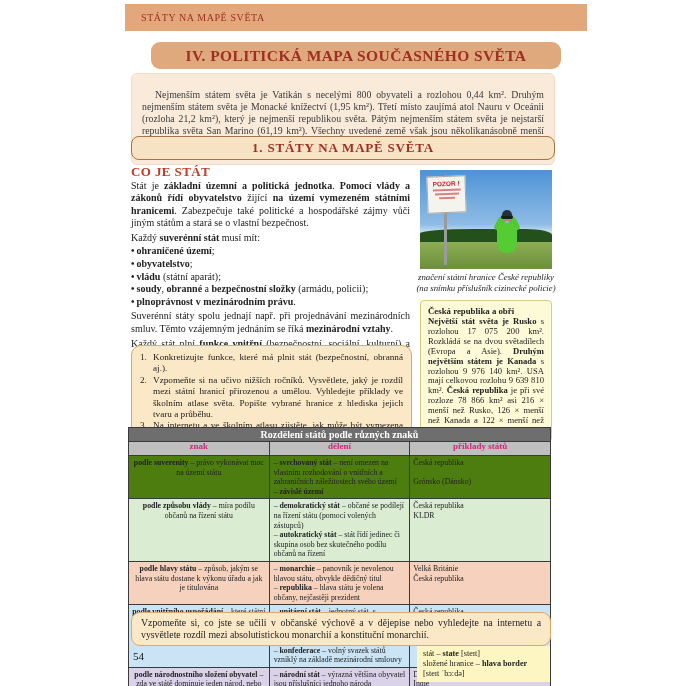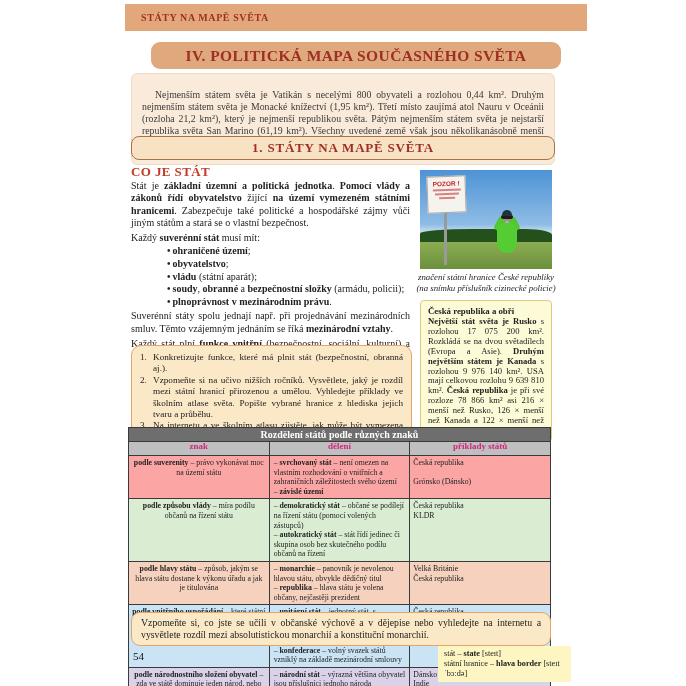--- a/index.html
+++ b/index.html
@@ -9,36 +9,36 @@
     --table-title-bg:#6E6E6E; --table-header-bg:#BFBFBF; --table-header-text:#D4257E;
     --vocab-bg:#FDF5C2;
   }
   *{margin:0;padding:0;box-sizing:border-box;}
   html,body{width:686px;height:686px;}
   body{background:#fff;position:relative;font-family:"Liberation Serif",serif;color:#222;overflow:hidden;}
   .b{font-weight:bold;}
   .abs{position:absolute;}
 
   .top-bar{left:125px;top:4px;width:462px;height:27px;background:var(--bar-bg);
-    color:var(--title-red);font-size:10px;font-weight:bold;letter-spacing:.6px;
+    color:var(--title-red);font-size:10px;font-weight:normal;letter-spacing:.6px;
     line-height:27px;padding-left:16px;}
   .chapter-box{left:151px;top:42px;width:410px;height:27px;background:#DFA87D;border-radius:9px;
     text-align:center;line-height:27px;font-size:15.5px;font-weight:bold;color:var(--title-red);letter-spacing:.4px;}
   .intro-box{left:131px;top:73px;width:424px;min-height:54px;background:var(--intro-bg);
     border:1px solid #EFDCC4;border-radius:6px;padding:15px 10px;font-size:9.8px;line-height:12px;
     text-align:justify;text-indent:13px;color:#3A3A3A;}
   .section-box{left:131px;top:136px;width:424px;height:24px;background:var(--box-beige);
     border:1px solid #A97147;border-radius:8px;text-align:center;line-height:22px;
     font-size:13px;font-weight:bold;color:var(--title-red);letter-spacing:.8px;}
   .co-je-stat{left:131px;top:164px;font-size:13px;font-weight:bold;color:var(--heading-red);letter-spacing:.4px;}
 
   .left-col{left:131px;top:180px;width:279px;font-size:10px;line-height:12.3px;text-align:justify;}
   .left-col p{margin-bottom:3px;}
   .left-col ul{list-style:none;margin:1px 0 2px 0;}
-  .left-col li{line-height:12.6px;margin-left:36px;}
+  .left-col li{line-height:12.6px;}
   .dot{font-weight:bold;margin-right:2px;}
 
   .tasks-box{left:131px;top:345px;width:281px;min-height:76px;background:var(--task-bg);
     border:1px solid var(--task-border);border-radius:10px;padding:6px 8px;font-size:9.2px;line-height:11.4px;text-align:justify;}
   .task{display:flex;}
   .task .num{flex:0 0 13px;}
   .task .txt{flex:1;}
 
   .photo{left:420px;top:170px;width:132px;height:99px;overflow:hidden;background:linear-gradient(#4D93D6 0%,#8FBCE5 55%,#C2DCF0 62%);}
   .trees{position:absolute;left:0;top:60%;width:100%;height:15%;background:#24511B;border-radius:40% 20% 30% 10%/30% 40% 0 0;}
@@ -66,21 +66,21 @@
   table.states td,table.states th{border:1px solid #3A3A3A;vertical-align:top;}
   .t-title{background:var(--table-title-bg);color:#fff;font-weight:bold;font-size:10px;text-align:center;height:14px;line-height:13px;}
   th.hdr{background:var(--table-header-bg);color:var(--table-header-text);font-size:9px;height:14px;text-align:center;}
   td.znak{width:115px;text-align:center;padding:2px 3px;}
   td.deleni{width:227px;padding:2px 4px;}
   td.priklady{width:81px;padding:2px 3px;}
   td.priklady div{min-height:9.6px;}
 
   .note-box{left:131px;top:612px;width:420px;min-height:28px;background:var(--task-bg);
     border:1px solid var(--task-border);border-radius:9px;padding:4px 9px;font-size:9.8px;line-height:12px;text-align:justify;}
-  .vocab-box{left:438px;top:646px;width:133px;background:var(--vocab-bg);padding:3px 6px;font-size:8.2px;line-height:10px;}
+  .vocab-box{left:417px;top:646px;width:133px;background:var(--vocab-bg);padding:3px 6px;font-size:8.2px;line-height:10px;}
   .page-num{left:133px;top:650px;font-size:11px;color:#111;}
 </style>
 </head>
 <body>
 
 <div class="abs top-bar">STÁTY NA MAPĚ SVĚTA</div>
 
 <div class="abs chapter-box">IV. POLITICKÁ MAPA SOUČASNÉHO SVĚTA</div>
 
 <div class="abs intro-box">Nejmenším státem světa je Vatikán s necelými 800 obyvateli a rozlohou 0,44 km². Druhým nejmenším státem světa je Monacké knížectví (1,95 km²). Třetí místo zaujímá atol Nauru v Oceánii (rozloha 21,2 km²), který je nejmenší republikou světa. Pátým nejmenším státem světa je nejstarší republika světa San Marino (61,19 km²). Všechny uvedené země však jsou několikanásobně menší než Praha, která má rozlohu 496 km².</div>
@@ -155,21 +155,21 @@
     <tr>
         <td class="t-title" colspan="3">Rozdělení států podle různých znaků</td>
       </tr>
     <tr>
       <th class="hdr">znak</th>
       <th class="hdr">dělení</th>
       <th class="hdr">příklady států</th>
     </tr>
   </thead>
   <tbody>
-      <tr style="background: #fca5a5;">
+      <tr style="background: #4d7c0f;">
         <td class="znak"><span class="b">podle suverenity</span><span> – právo vykonávat moc na území státu</span></td>
         <td class="deleni">
           <div><span>– </span><span class="b">svrchovaný stát</span><span> – není omezen na vlastním rozhodování o vnitřních a zahraničních záležitostech svého území</span></div>
           <div><span>– </span><span class="b">závislé území</span></div>
         </td>
         <td class="priklady">
           <div>Česká republika</div>
           <div>&nbsp;</div>
           <div>Grónsko (Dánsko)</div>
         </td>
@@ -219,16 +219,16 @@
           <div>Indie</div>
         </td>
       </tr>
     </tbody>
 </table>
 
 <div class="abs note-box">Vzpomeňte si, co jste se učili v občanské výchově a v dějepise nebo vyhledejte na internetu a vysvětlete rozdíl mezi absolutistickou monarchií a konstituční monarchií.</div>
 
 <div class="abs vocab-box">
   <div><span>stát – </span><span class="b">state</span><span> [steɪt]</span></div>
-  <div><span>státní hranice – </span><span class="b">hlava border</span><span> [steɪt ˈbɔːdə]</span></div>
+  <div><span>složené hranice – </span><span class="b">hlava border</span><span> [steɪt ˈbɔːdə]</span></div>
 </div>
 
 <div class="abs page-num">54</div>
 
 </body></html>

